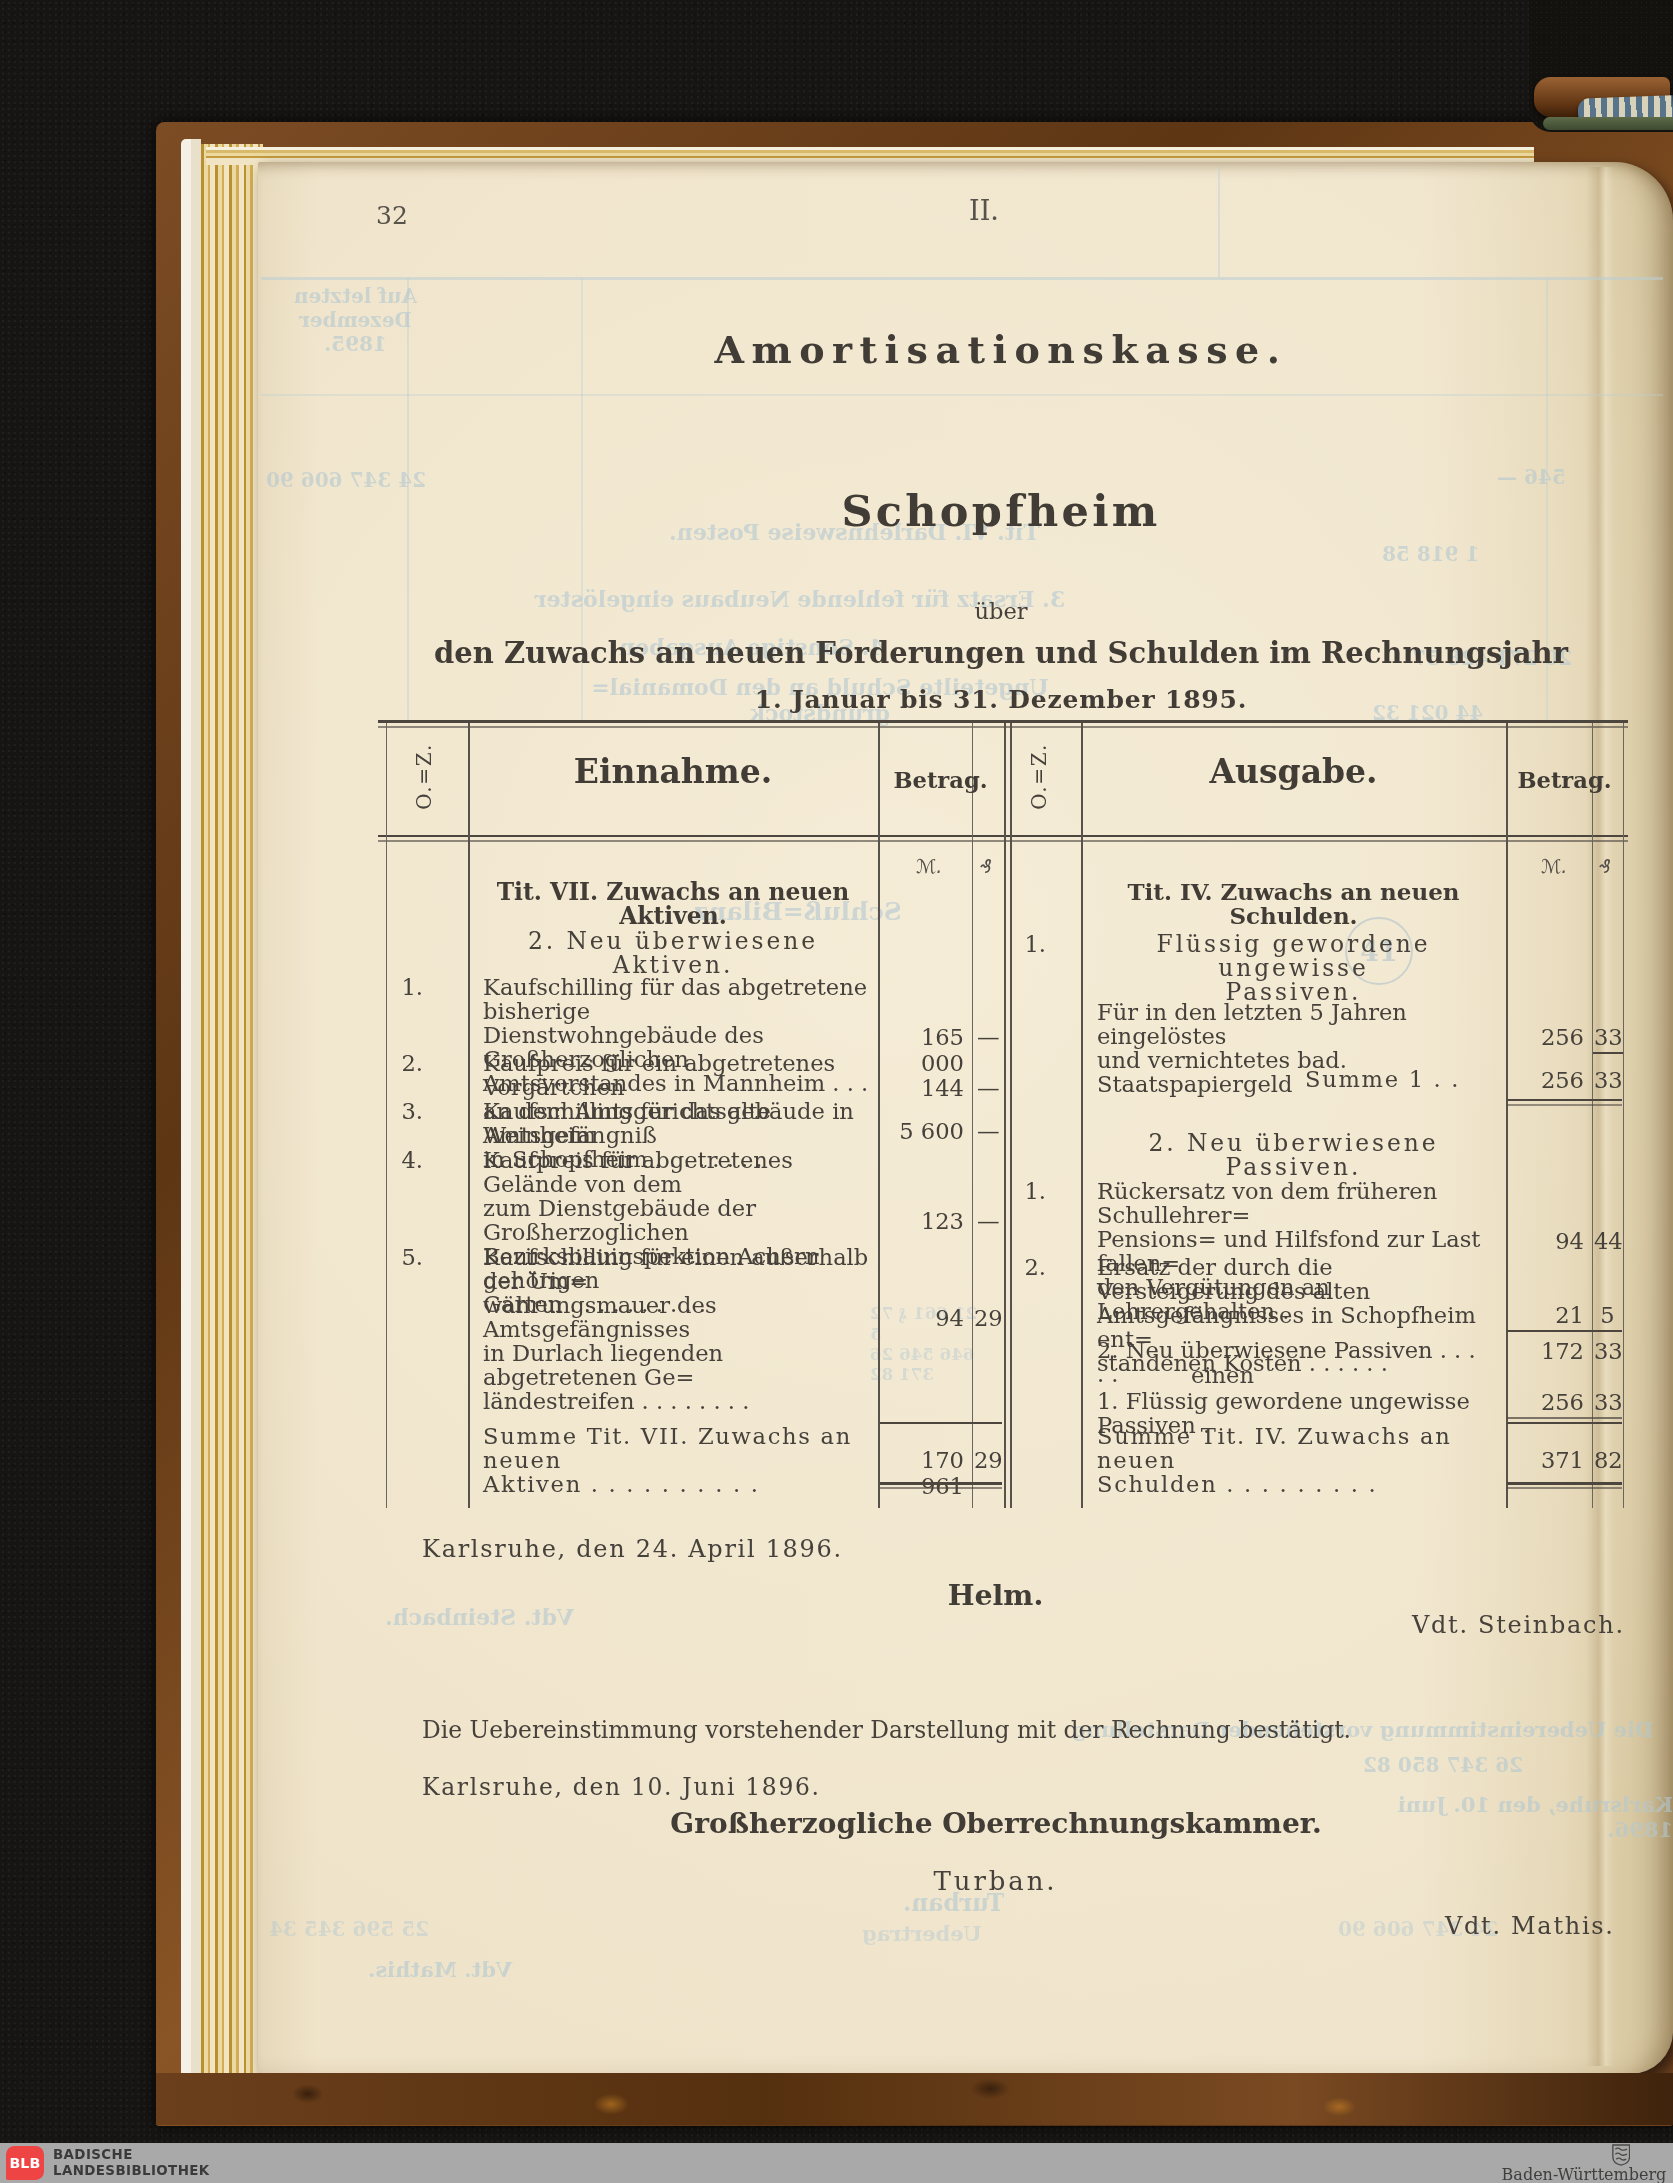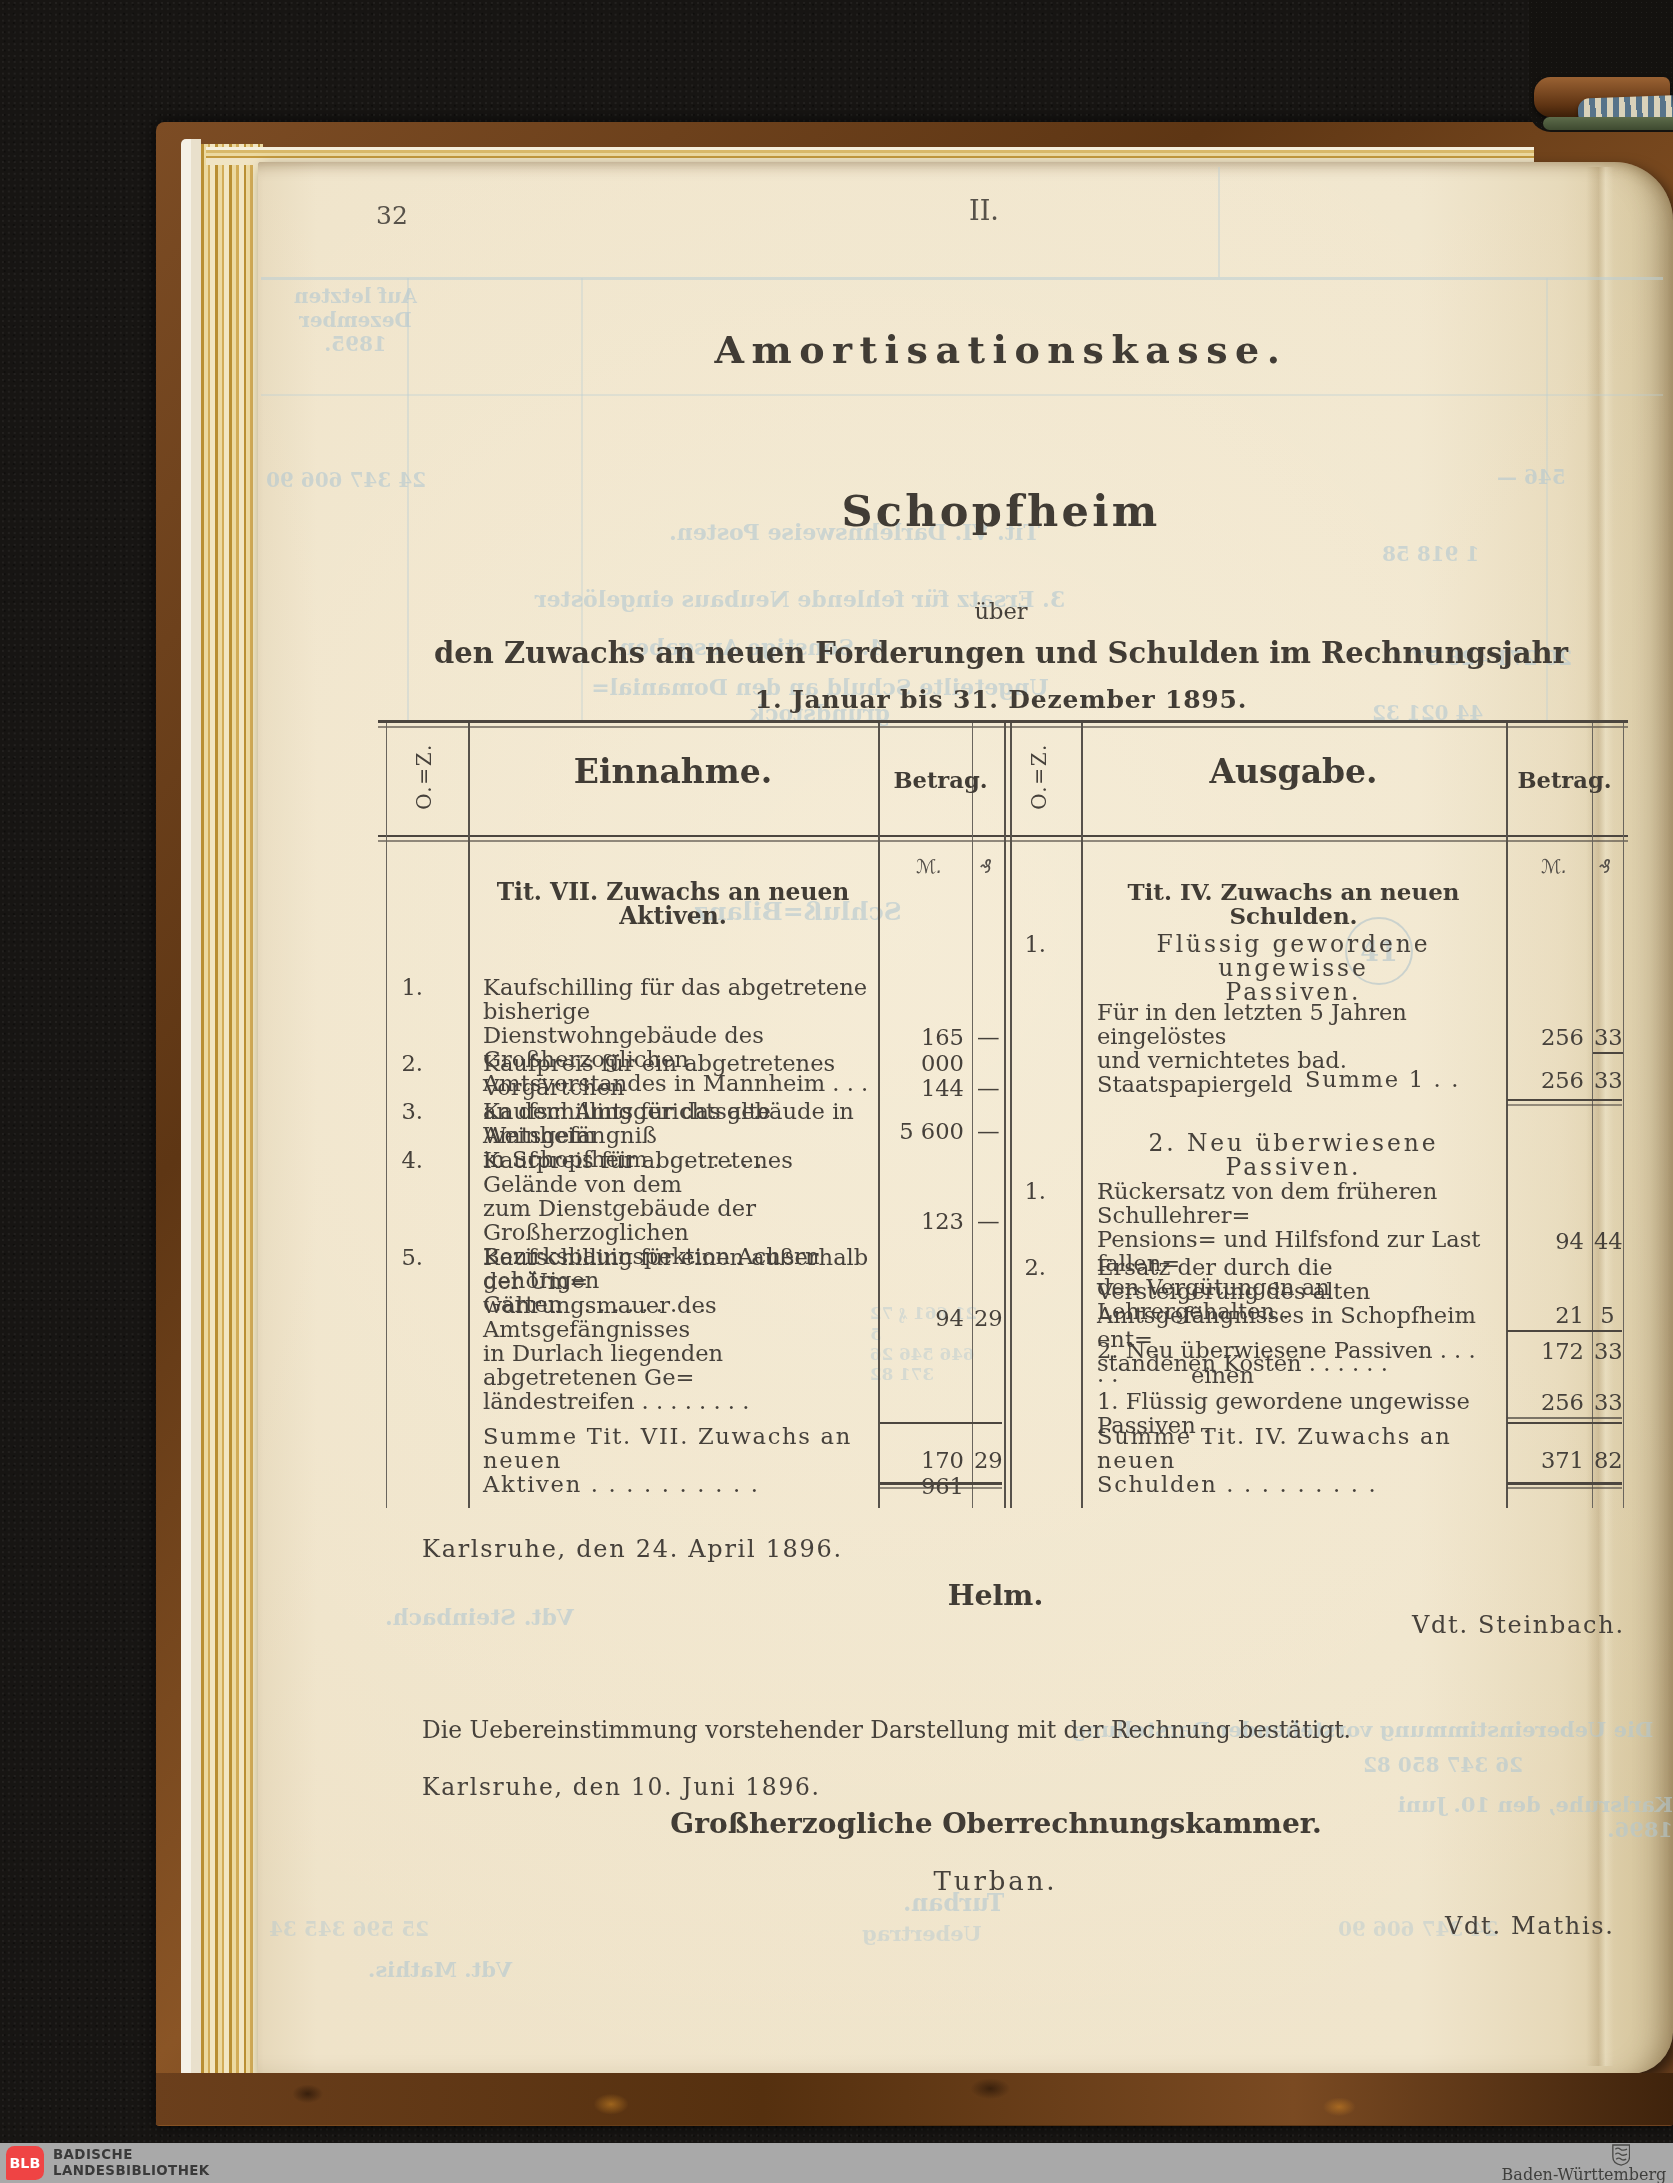--- a/index.html
+++ b/index.html
@@ -156,20 +156,21 @@
   <div class="oz" style="left:1027px;top:743px">O.=Z.</div>
   <div class="tx frak ctr" style="left:1081px;top:760px;width:425px;font-size:33px">Ausgabe.</div>
   <div class="tx frak ctr" style="left:1506px;top:768px;width:117px;font-size:22.6px">Betrag.</div>
 
   <div class="msign" style="left:916px;top:855px">ℳ.</div>
   <div class="msign" style="left:980px;top:855px">₰</div>
   <div class="msign" style="left:1541px;top:855px">ℳ.</div>
   <div class="msign" style="left:1599px;top:855px">₰</div>
 
   <div class="tx frak ctr" style="left:468px;top:880px;width:410px;font-size:23.4px">Tit. VII. Zuwachs an neuen Aktiven.</div>
+  <div class="tx ctr sperr" style="left:468px;top:929px;width:410px;font-size:23.4px">2. Neu überwiesene Aktiven.</div>
 
   <div class="tx rt" style="left:391px;top:975px;width:32px">1.</div>
   <div class="tx" style="left:483px;top:975px;width:386px">Kaufschilling für das abgetretene bisherige
 Dienstwohngebäude des Großherzoglichen
 Amtsvorstandes in Mannheim .   .   .   .</div>
   <div class="amount" style="left:880px;top:1024px;width:84px">165 000</div>
   <div class="amount pfa" style="left:974px;top:1024px;width:28.4px">—</div>
 
   <div class="tx rt" style="left:391px;top:1051px;width:32px">2.</div>
   <div class="tx" style="left:483px;top:1051px;width:386px">Kaufpreis für ein abgetretenes Vorgärtchen

